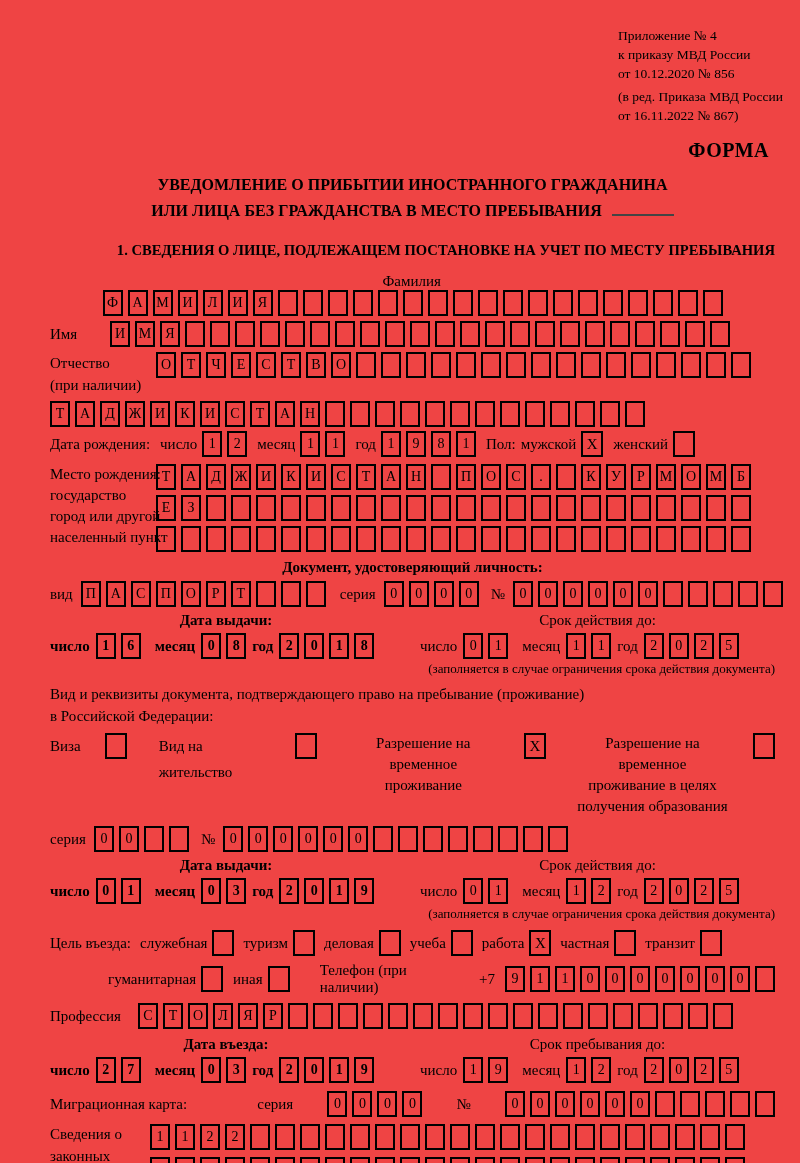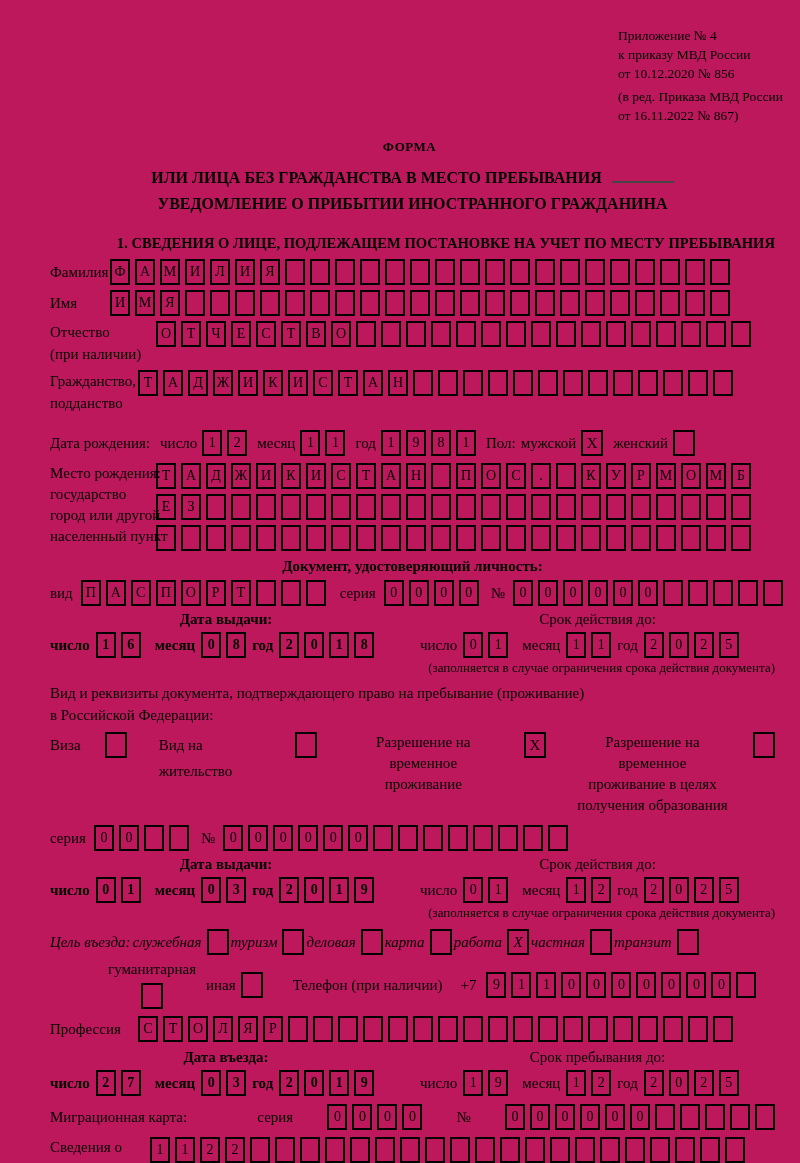--- a/index.html
+++ b/index.html
@@ -1,25 +1,25 @@
 <!DOCTYPE html>
 <html><head>
 <meta charset="utf-8">
 <style>
   html,body{margin:0;padding:0;background:#888;}
   *{box-sizing:border-box;}
   .page{
-    width:800px;height:1163px;margin:0 auto;background:#be185d;color:#000;
+    width:800px;height:1163px;margin:0 auto;background:#ef4444;color:#000;
     font-family:"Liberation Serif","DejaVu Serif",serif;font-size:15px;
     padding:26px 25px 14px 50px;position:relative;overflow:hidden;
   }
   
   .hdr-block{margin-left:568px;width:182px;font-size:13.5px;line-height:19px;}
   .hdr-gap{margin-top:4px;}
-  .forma{text-align:center;font-weight:700;margin-top:14px;padding-right:6px;font-size:13px;letter-spacing:.5px;}
+  .forma{text-align:right;font-weight:700;margin-top:14px;padding-right:6px;font-size:20px;letter-spacing:.5px;}
   .title{text-align:center;font-weight:700;font-size:16px;line-height:26px;margin-top:10px;}
   .blank{display:inline-block;width:62px;border-bottom:2px solid #444;height:12px;margin-left:10px;}
   .sec-head{text-align:right;font-weight:700;font-size:14.6px;margin-top:18px;}
   
   .frow{display:flex;align-items:center;margin-top:5px;}
   .frow.top{align-items:flex-start;}
   .boxes{display:flex;gap:5px;flex:none;}
   .bx{flex:none;width:20px;height:26px;border:2px solid #000;display:flex;
       align-items:center;justify-content:center;font-size:14px;}
   .cb{flex:none;width:22px;height:26px;border:2px solid #000;display:inline-flex;
@@ -53,27 +53,27 @@
   <div class="hdr-block">
     <div>Приложение № 4</div>
     <div>к приказу МВД России</div>
     <div>от 10.12.2020 № 856</div>
     <div class="hdr-gap">(в ред. Приказа МВД России</div>
     <div>от 16.11.2022 № 867)</div>
   </div>
   <div class="forma">ФОРМА</div>
 
   <div class="title">
+    <div>УВЕДОМЛЕНИЕ О ПРИБЫТИИ ИНОСТРАННОГО ГРАЖДАНИНА</div>
     <div><span>ИЛИ ЛИЦА БЕЗ ГРАЖДАНСТВА В МЕСТО ПРЕБЫВАНИЯ</span><span class="blank"></span></div>
-    <div>УВЕДОМЛЕНИЕ О ПРИБЫТИИ ИНОСТРАННОГО ГРАЖДАНИНА</div>
   </div>
 
   <div class="sec-head">1. СВЕДЕНИЯ О ЛИЦЕ, ПОДЛЕЖАЩЕМ ПОСТАНОВКЕ НА УЧЕТ ПО МЕСТУ ПРЕБЫВАНИЯ</div>
 
-  <div class="frow" style="margin-top:7px;">
+  <div class="frow" style="margin-top:14px;flex-direction:column;">
     <span class="lbl lw60">Фамилия</span>
     <div class="boxes">
         <span class="bx">Ф</span>
         <span class="bx">А</span>
         <span class="bx">М</span>
         <span class="bx">И</span>
         <span class="bx">Л</span>
         <span class="bx">И</span>
         <span class="bx">Я</span>
         <span class="bx"></span>
@@ -155,24 +155,20 @@
         <span class="bx"></span>
         <span class="bx"></span>
         <span class="bx"></span>
         <span class="bx"></span>
         <span class="bx"></span>
         <span class="bx"></span>
       </div>
   </div>
 
   <div class="frow top">
-    <div class="stack lw88">
-      <div>Гражданство,</div>
-      <div>подданство</div>
-    </div>
     <div class="boxes">
         <span class="bx">Т</span>
         <span class="bx">А</span>
         <span class="bx">Д</span>
         <span class="bx">Ж</span>
         <span class="bx">И</span>
         <span class="bx">К</span>
         <span class="bx">И</span>
         <span class="bx">С</span>
         <span class="bx">Т</span>
@@ -187,21 +183,21 @@
         <span class="bx"></span>
         <span class="bx"></span>
         <span class="bx"></span>
         <span class="bx"></span>
         <span class="bx"></span>
         <span class="bx"></span>
         <span class="bx"></span>
       </div>
   </div>
 
-  <div class="frow g10" style="margin-top:16px;">
+  <div class="frow g10" style="margin-top:4px;">
     <span class="lbl">Дата рождения:</span>
     <span class="pair">
       <span>число</span>
       <span class="boxes">
           <span class="bx">1</span>
           <span class="bx">2</span>
         </span>
     </span>
     <span class="pair">
       <span>месяц</span>
@@ -497,54 +493,54 @@
             <span class="bx">2</span>
             <span class="bx">0</span>
             <span class="bx">2</span>
             <span class="bx">5</span>
           </span>
       </div>
     </div>
   </div>
   <div class="note-right">(заполняется в случае ограничения срока действия документа)</div>
 
-  <div class="frow" style="margin-top:8px;gap:2px;font-style:italic;">
+  <div class="frow" style="margin-top:8px;gap:9px;">
     <span>Цель въезда:</span>
     <span class="pair">
       <span>служебная</span>
       <span class="cb"></span>
     </span>
     <span class="pair">
       <span>туризм</span>
       <span class="cb"></span>
     </span>
     <span class="pair">
       <span>деловая</span>
       <span class="cb"></span>
     </span>
     <span class="pair">
-      <span>карта</span>
+      <span>учеба</span>
       <span class="cb"></span>
     </span>
     <span class="pair">
       <span>работа</span>
       <span class="cb">X</span>
     </span>
     <span class="pair">
       <span>частная</span>
       <span class="cb"></span>
     </span>
     <span class="pair">
       <span>транзит</span>
       <span class="cb"></span>
     </span>
   </div>
 
   <div class="frow" style="margin-top:6px;gap:10px;">
-    <span class="pair" style="margin-left:58px;flex-direction:column;">
+    <span class="pair" style="margin-left:58px;">
       <span>гуманитарная</span>
       <span class="cb"></span>
     </span>
     <span class="pair">
       <span>иная</span>
       <span class="cb"></span>
     </span>
     <span style="margin-left:20px;">Телефон (при наличии)</span>
     <span style="margin-left:8px;">+7</span>
     <div class="boxes">

